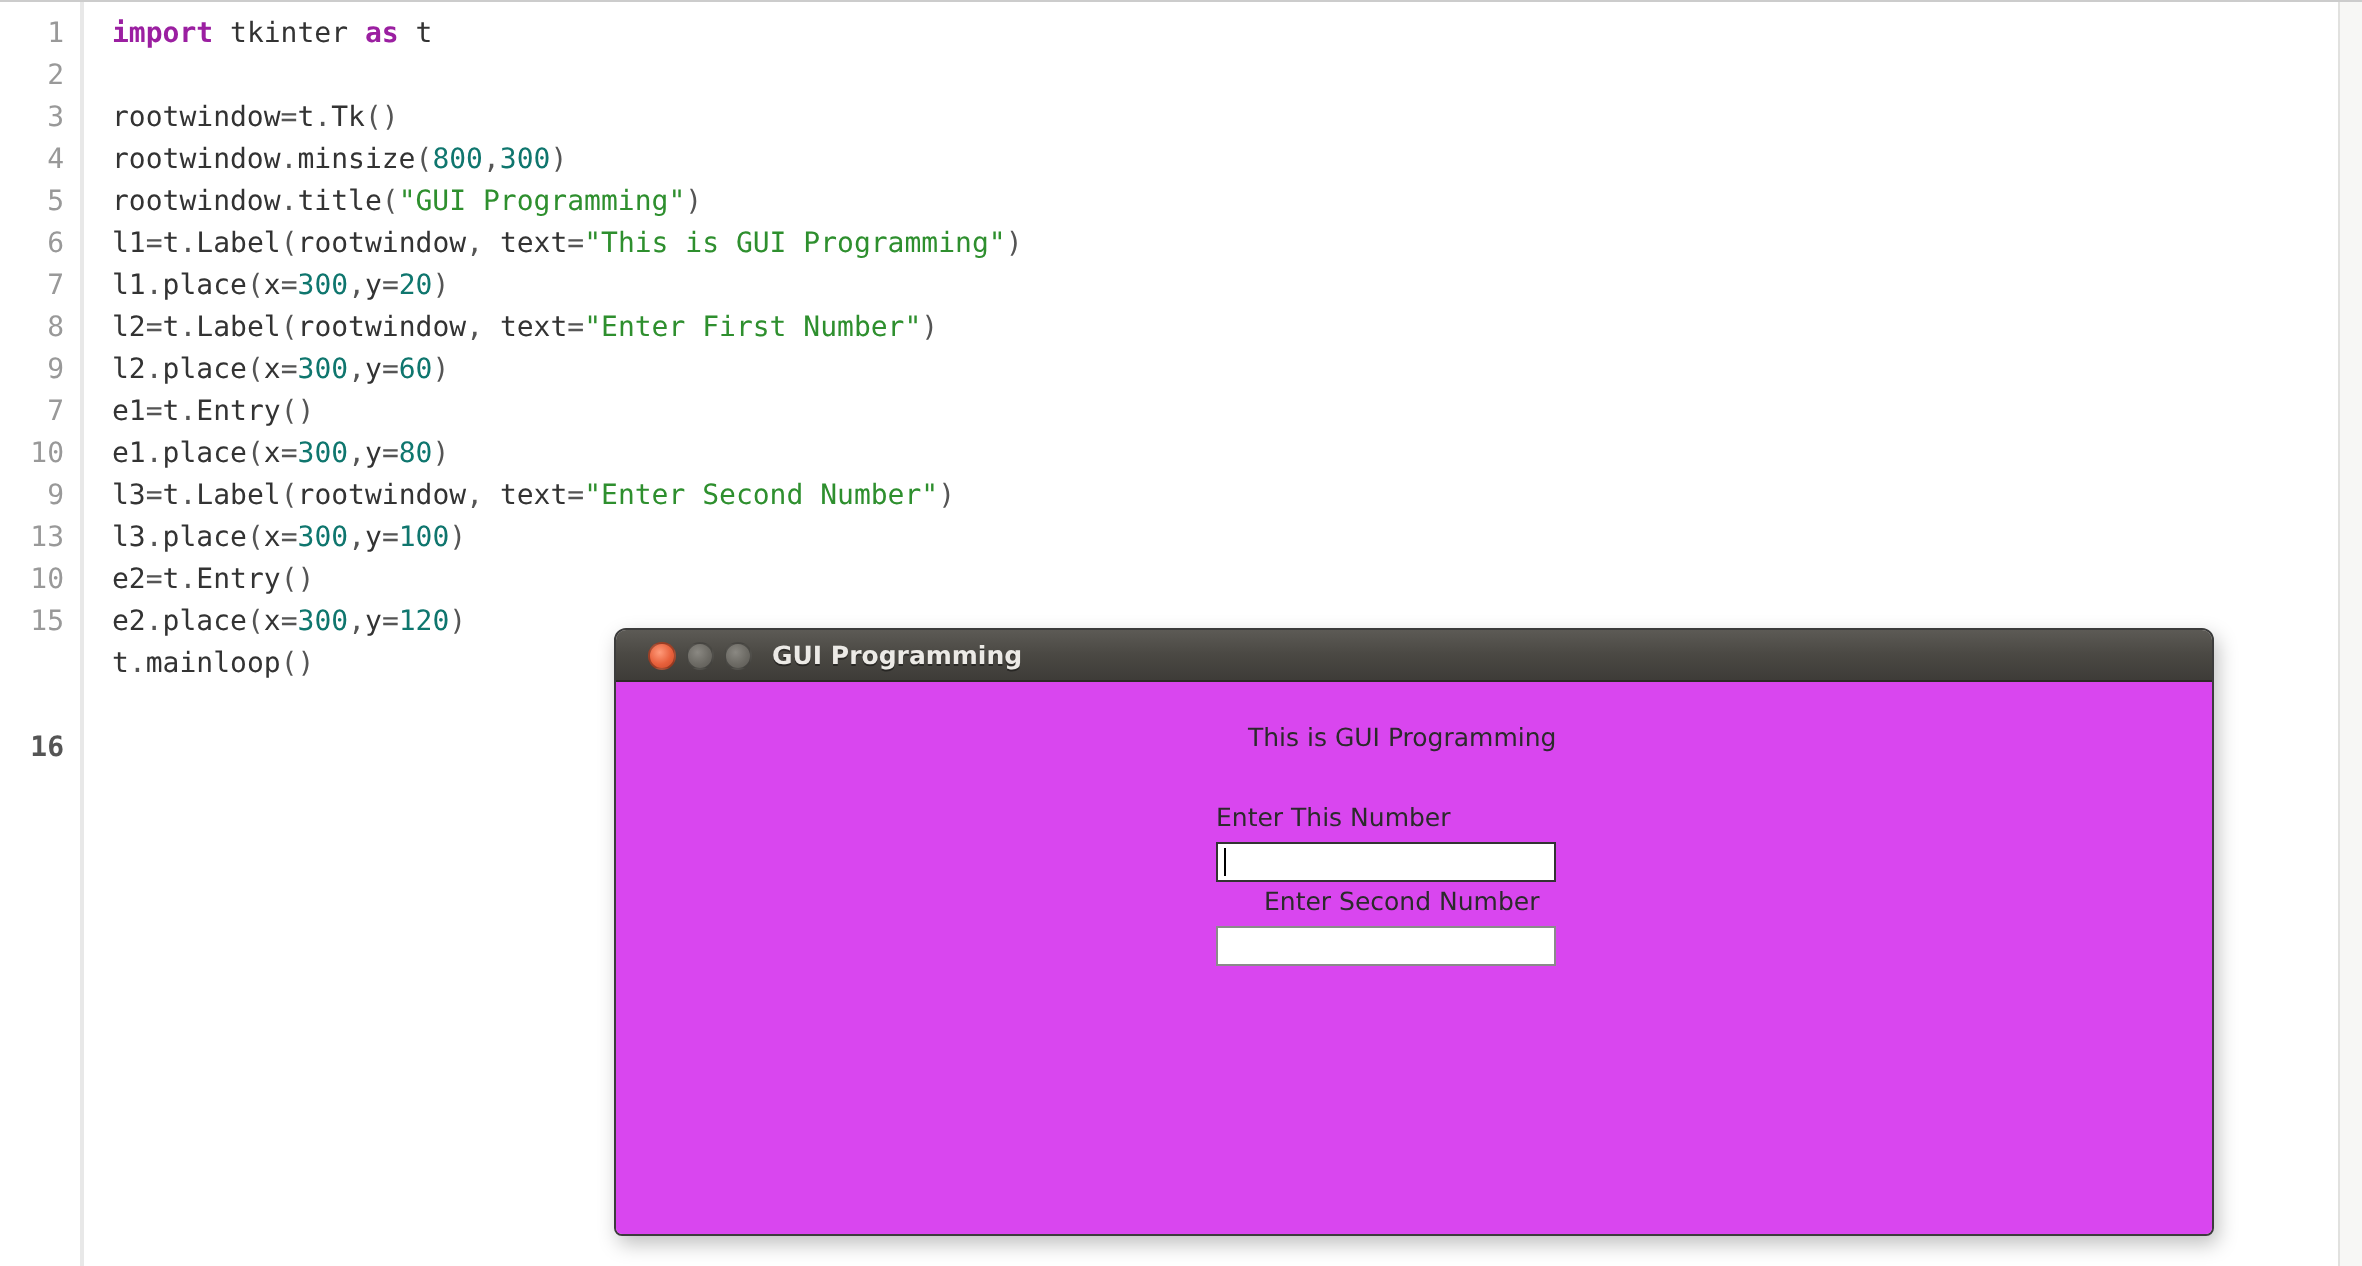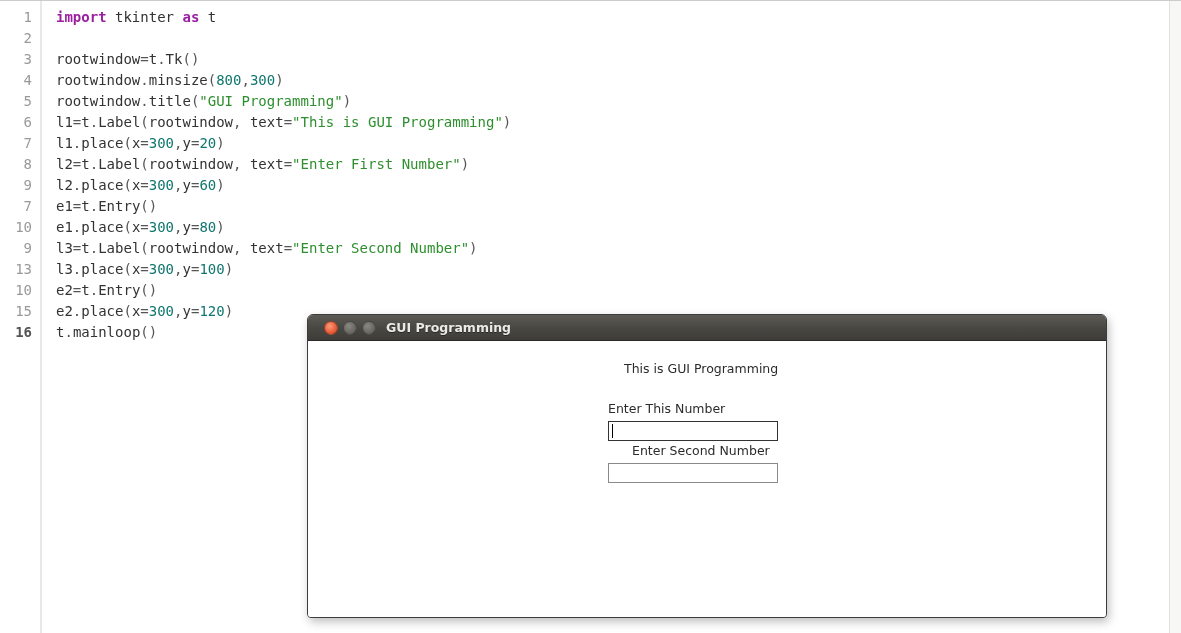--- a/index.html
+++ b/index.html
@@ -36,20 +36,21 @@
     line-height: 21px;
     user-select: none;
     font-family: "DejaVu Sans Mono", "Consolas", monospace;
   }
   .gutter .ln {
     padding-right: 8px;
   }
   .gutter .ln.current {
     color: #555;
     font-weight: bold;
+    margin-top: 42px;
   }
   .code {
     flex: 1;
     padding: 6px 16px 0 14px;
     font-size: 14px;
     line-height: 21px;
     white-space: pre;
     font-family: "DejaVu Sans Mono", "Consolas", monospace;
     color: #333;
   }
@@ -102,21 +103,21 @@
     color: #eceae6;
     font-size: 12.5px;
     font-weight: bold;
     margin-left: 10px;
     text-shadow: 0 1px 0 rgba(0,0,0,0.4);
   }
   .tkwin .client {
     position: relative;
     width: 100%;
     height: calc(100% - 26px);
-    background: #ffffff;
+    background: #d946ef;
     font-size: 12.5px;
     color: #2b2b2b;
   }
   .tk-label {
     position: absolute;
     white-space: nowrap;
   }
   .tk-entry {
     position: absolute;
     width: 170px;

